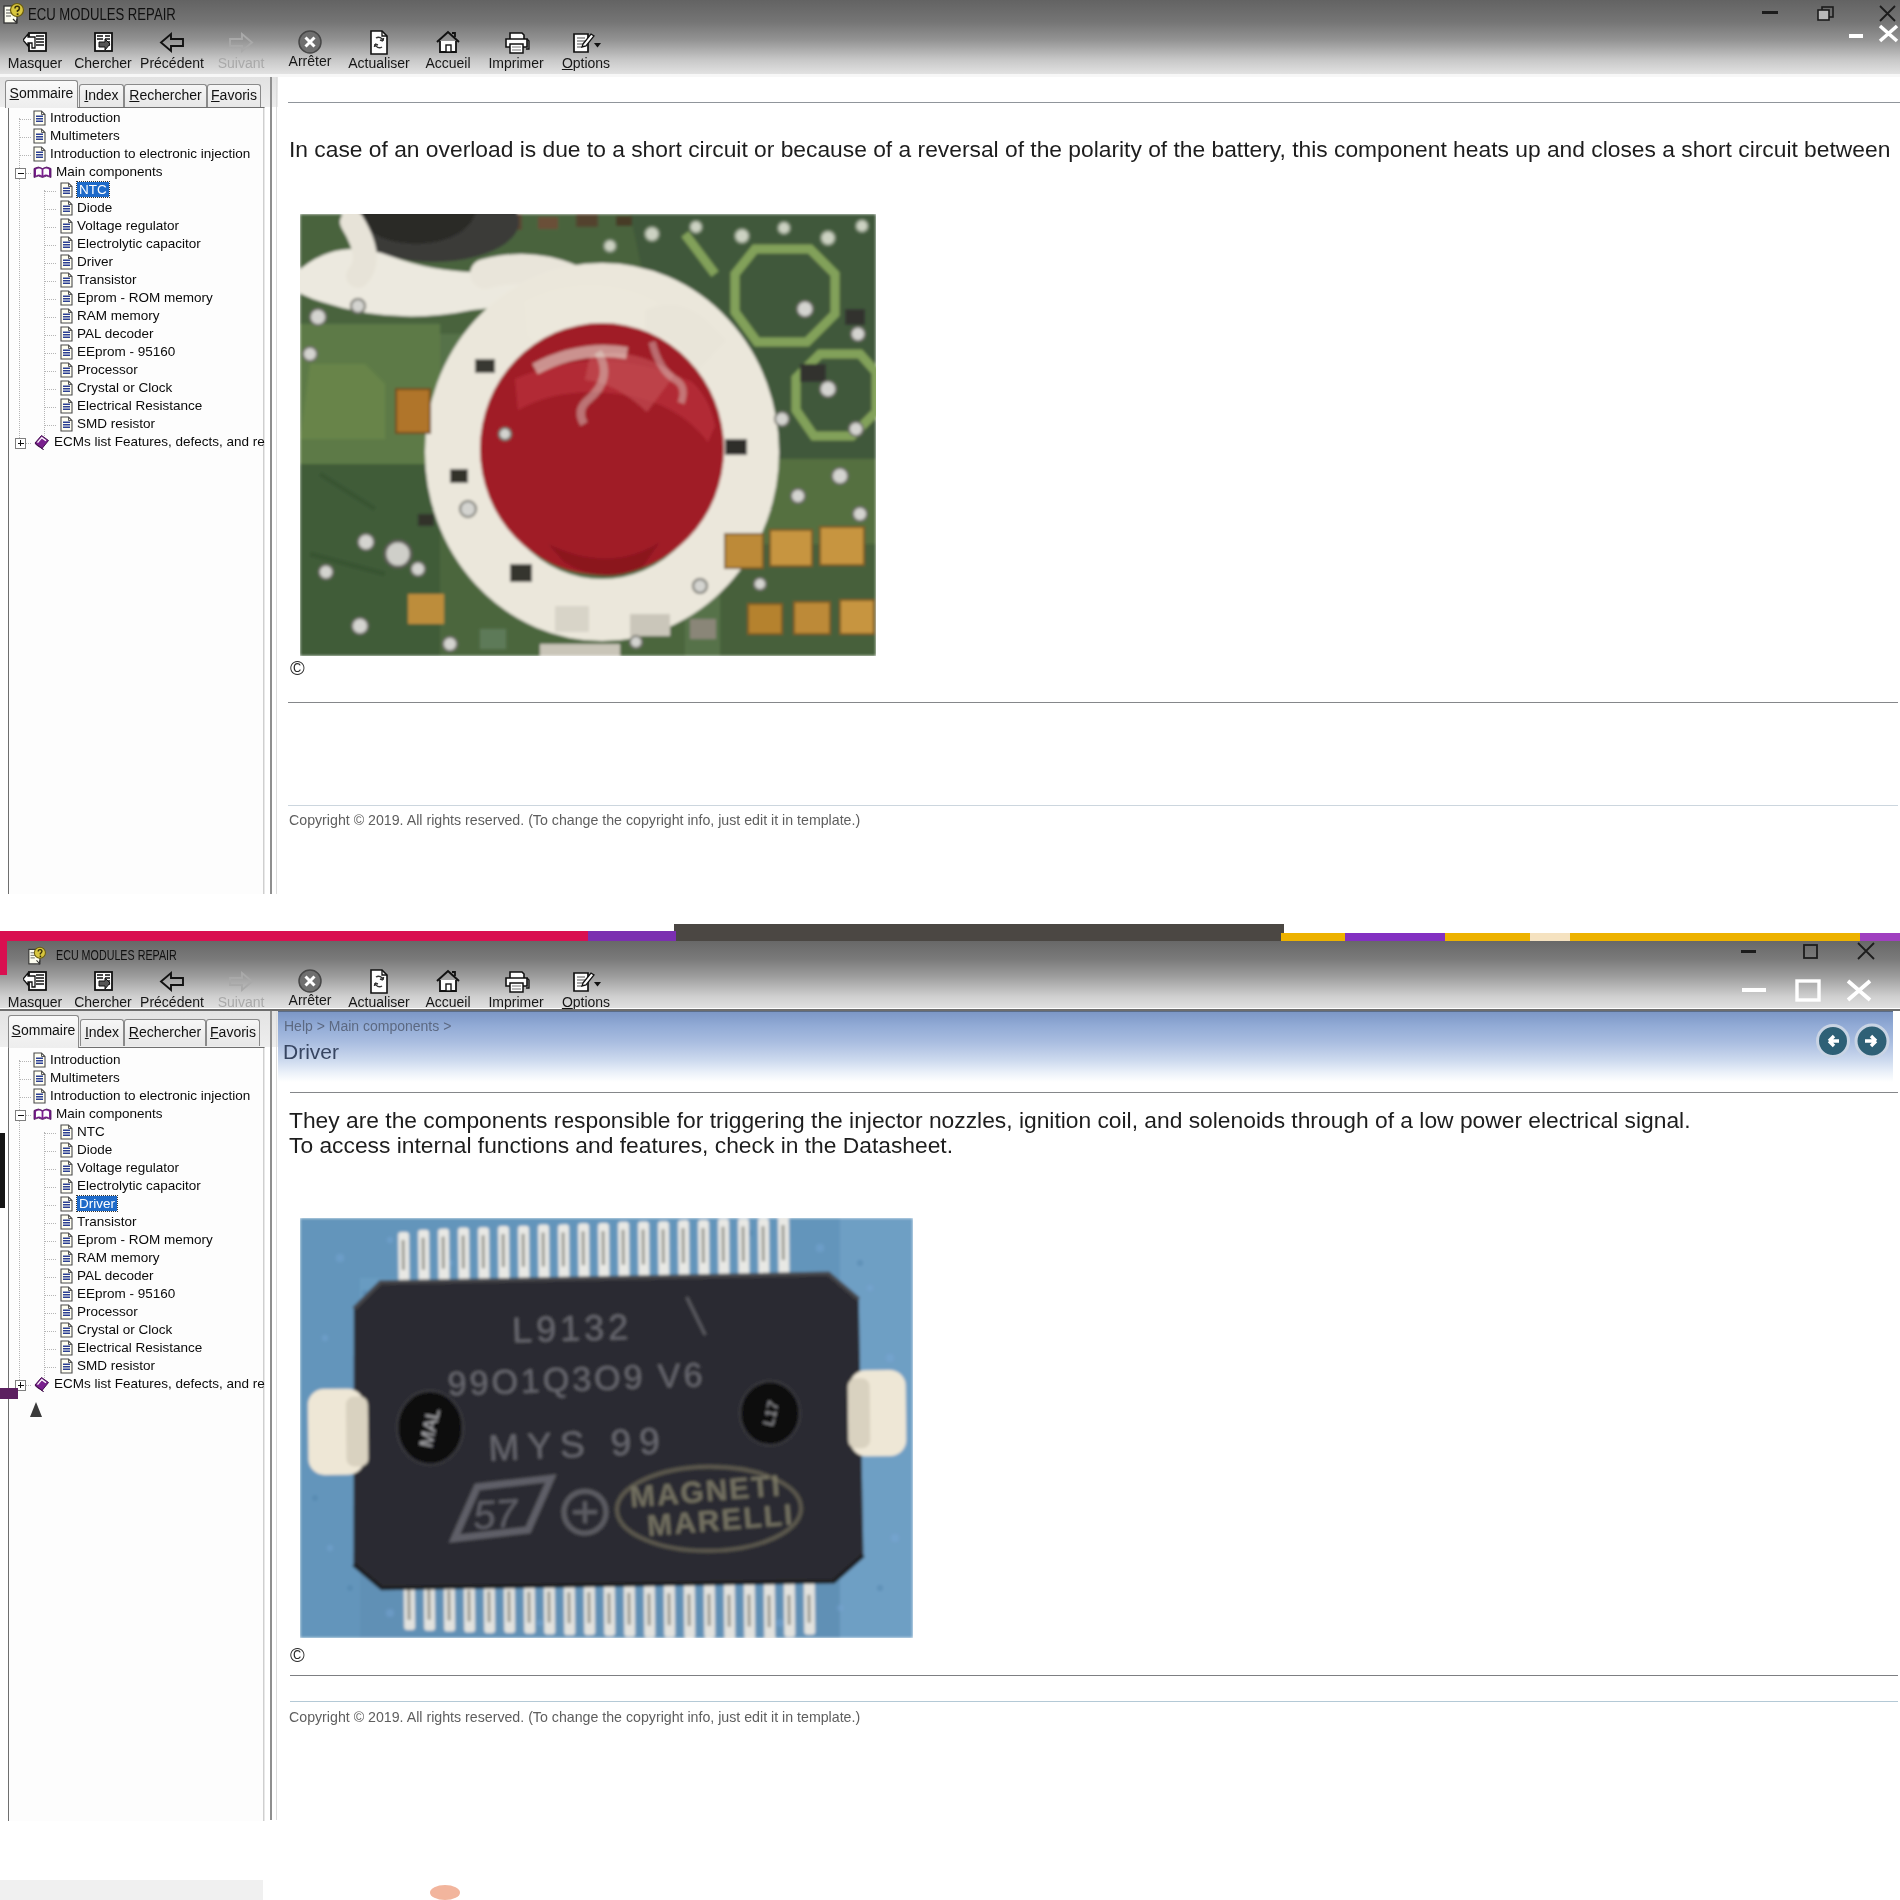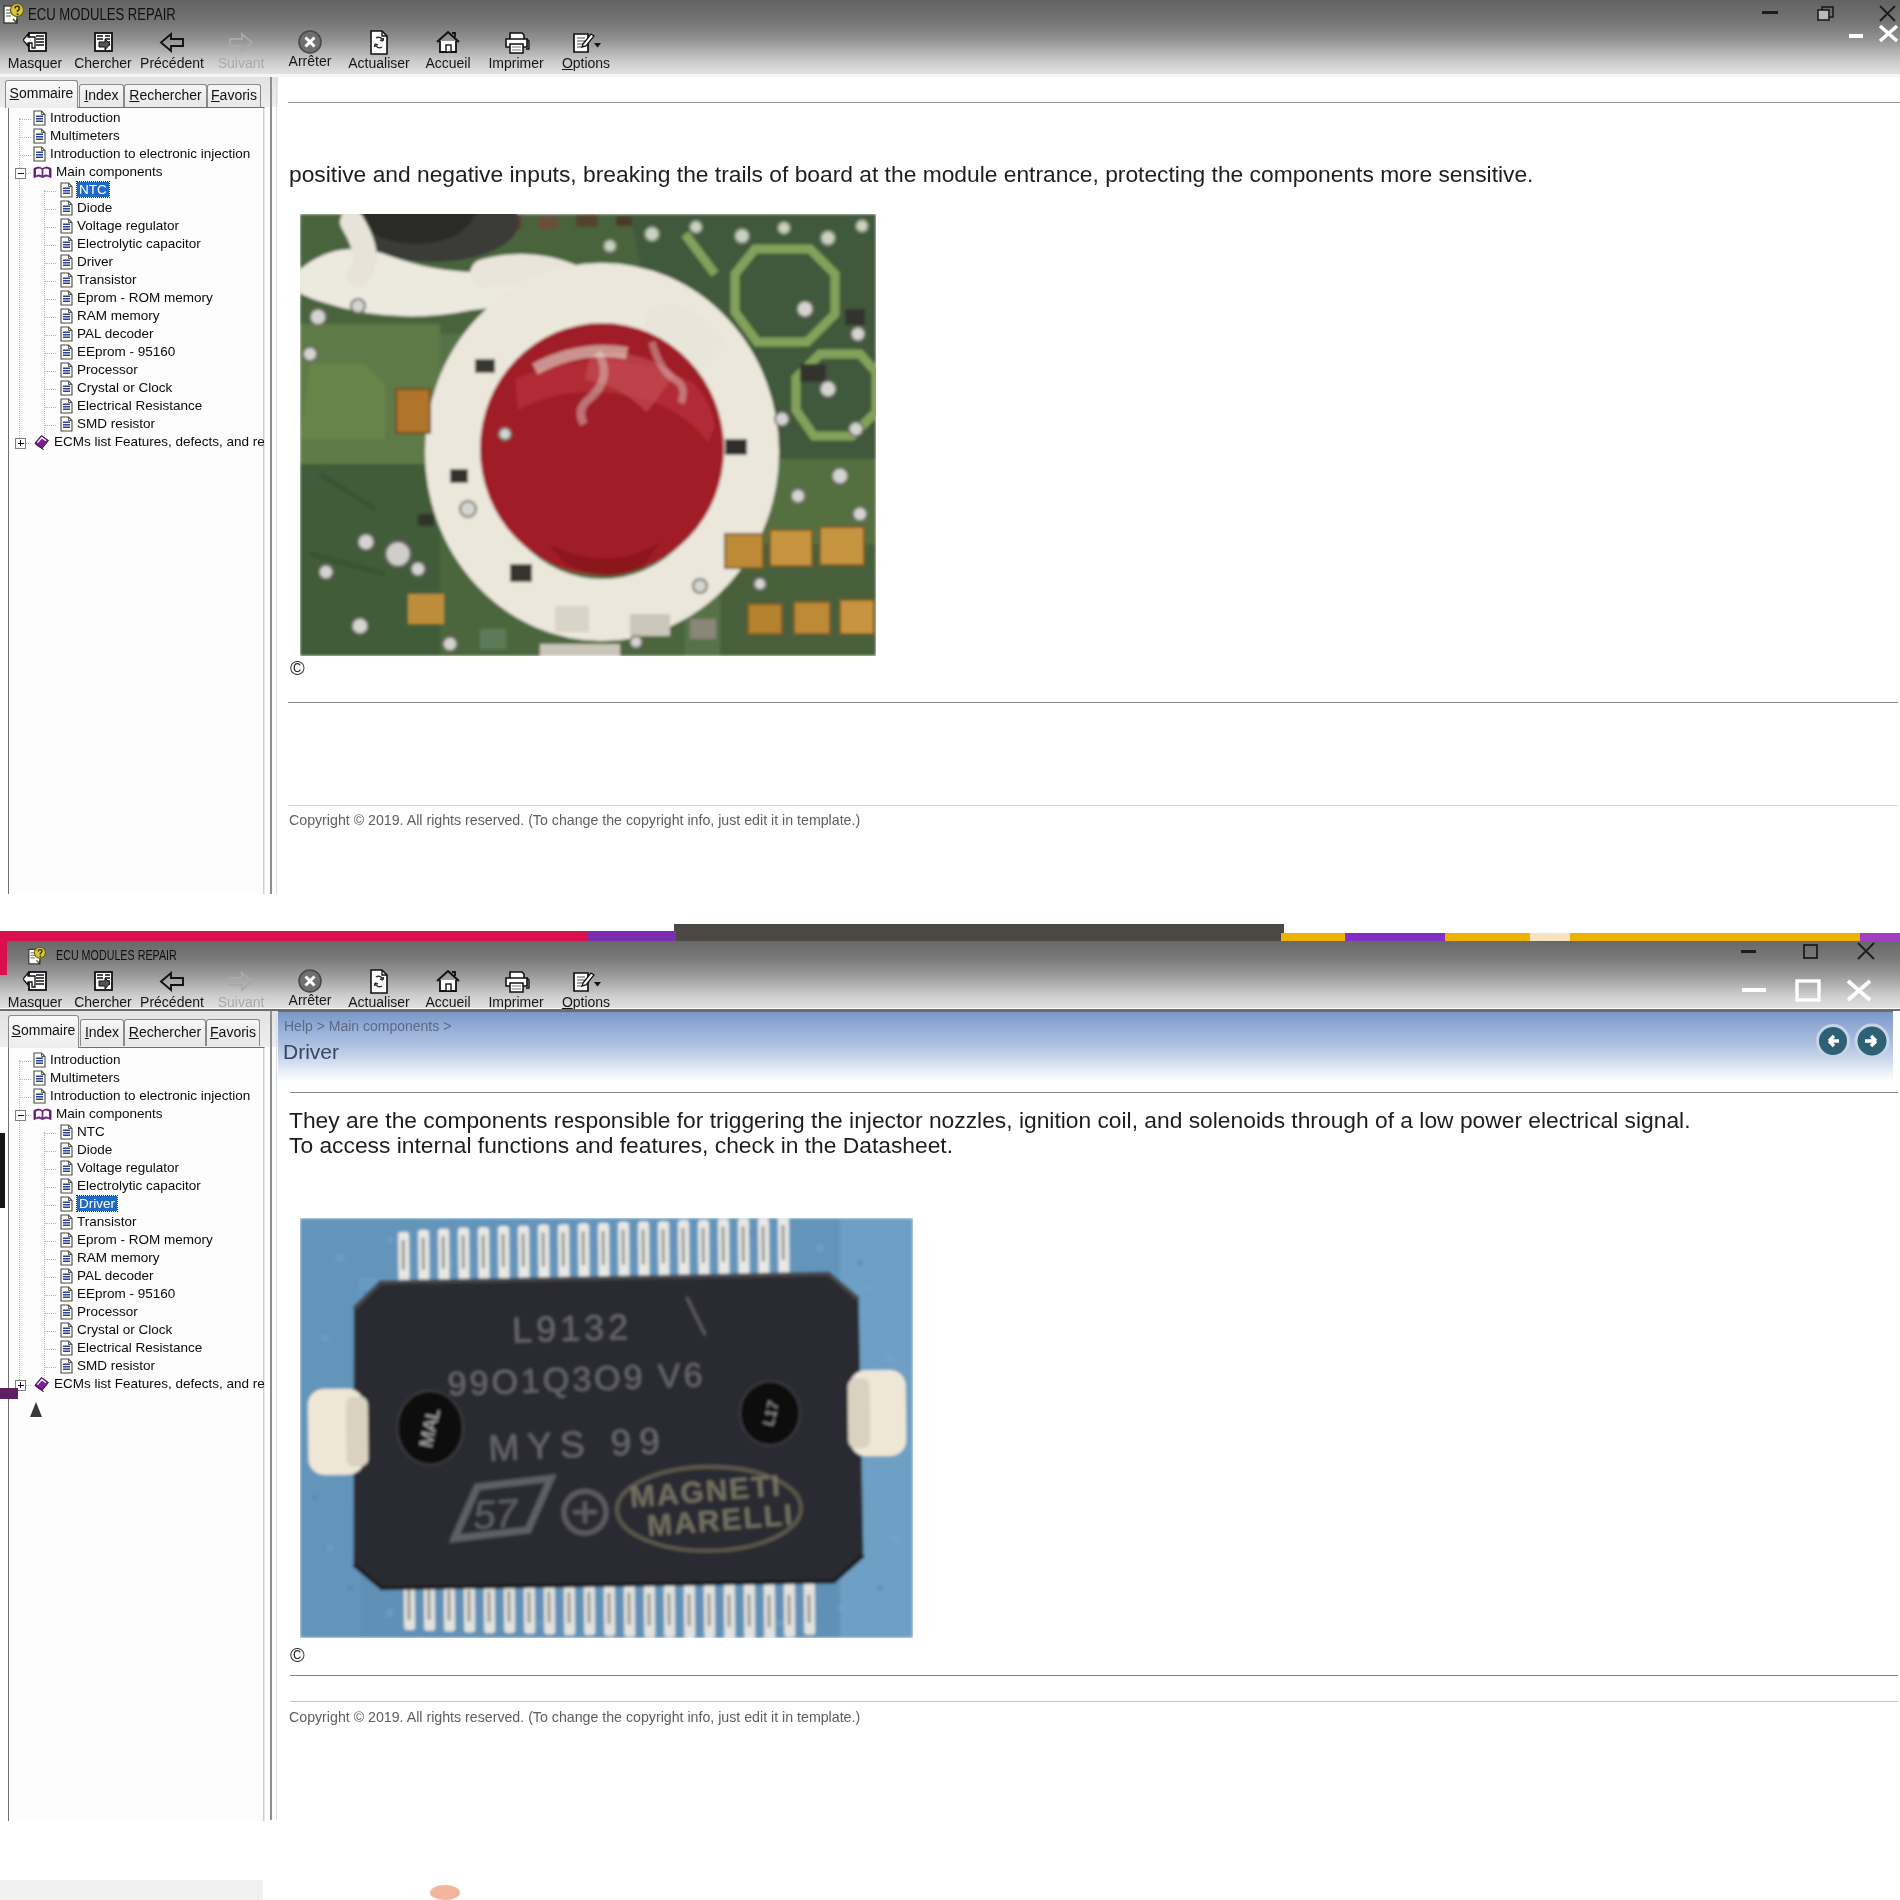--- a/index.html
+++ b/index.html
@@ -307,21 +307,21 @@
         <path d="M4.5 8.6 L8.8 3.6 L13 6.8" stroke="#fdfdfd" stroke-width="1.4" fill="none"></path>
       </svg>
       <span style="margin-left:4px;">ECMs list Features, defects, and re</span>
     </div>
   <div class="a" style="left:15px;top:438px;width:9px;height:9px;background:#fff;border:1px solid #7f7f7f;">
       <div style="position:absolute;left:1.5px;top:3.5px;width:6px;height:1.2px;background:#111;"></div>
       <div style="position:absolute;left:3.9px;top:1.2px;width:1.2px;height:6px;background:#111;"></div>
     </div>
 
   <div class="hr1" style="left:288px;top:102px;width:1612px;"></div>
-  <div class="a" style="left:289px;top:161px;font-size:22.8px;color:#1d1d1d;white-space:nowrap;">positive and negative inputs, breaking the trails of board at the module entrance, protecting the components more sensitive.</div>
+  <div class="a" style="left:289px;top:136px;font-size:22.8px;color:#1d1d1d;white-space:nowrap;">In case of an overload is due to a short circuit or because of a reversal of the polarity of the battery, this component heats up and closes a short circuit between</div>
   <div class="a" style="left:300px;top:214px;width:576px;height:442px;">
 <svg width="576" height="442" viewBox="0 0 576 442">
 <defs>
           <filter id="bl1" x="-5%" y="-5%" width="110%" height="110%">
             <feGaussianBlur stdDeviation="1.8"></feGaussianBlur>
           </filter>
         </defs>
 <g filter="url(#bl1)">
 <rect width="576" height="442" fill="#57724a"></rect>
 <rect x="0" y="0" width="576" height="120" fill="#49633c"></rect>

